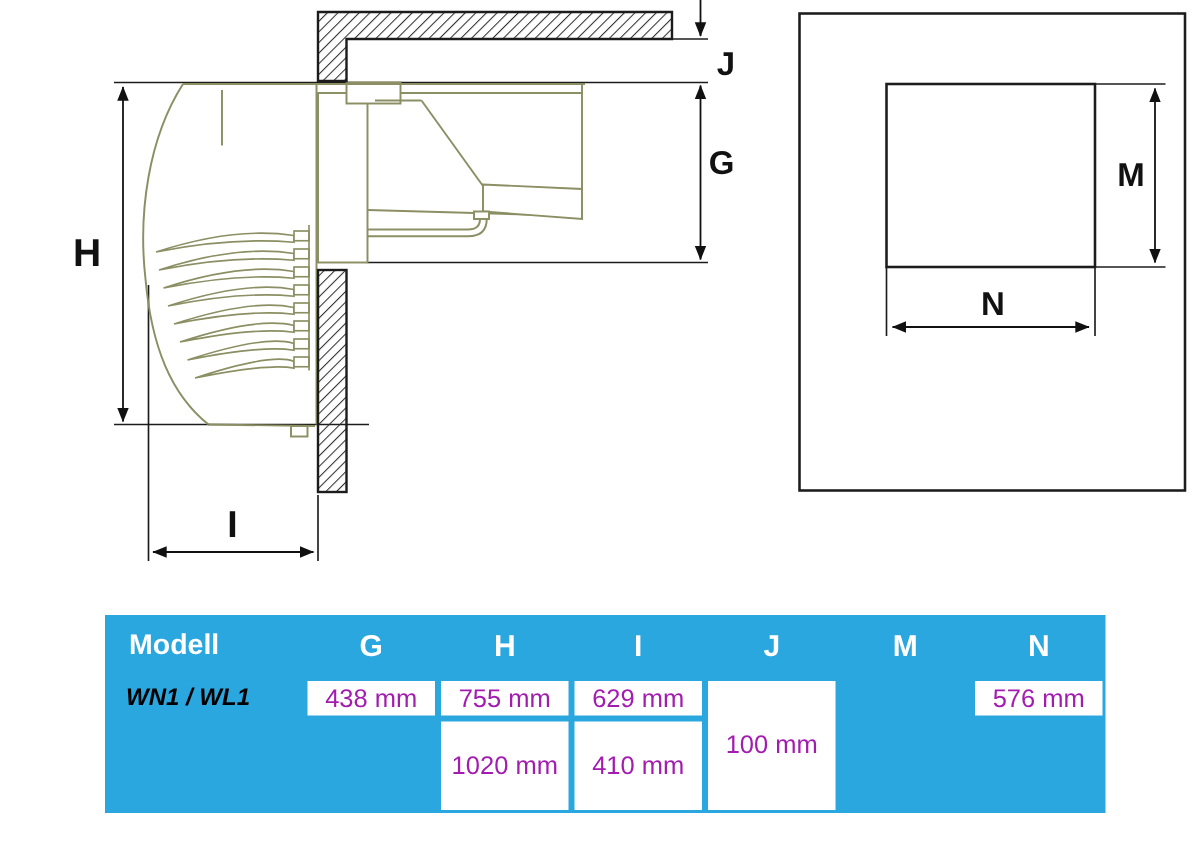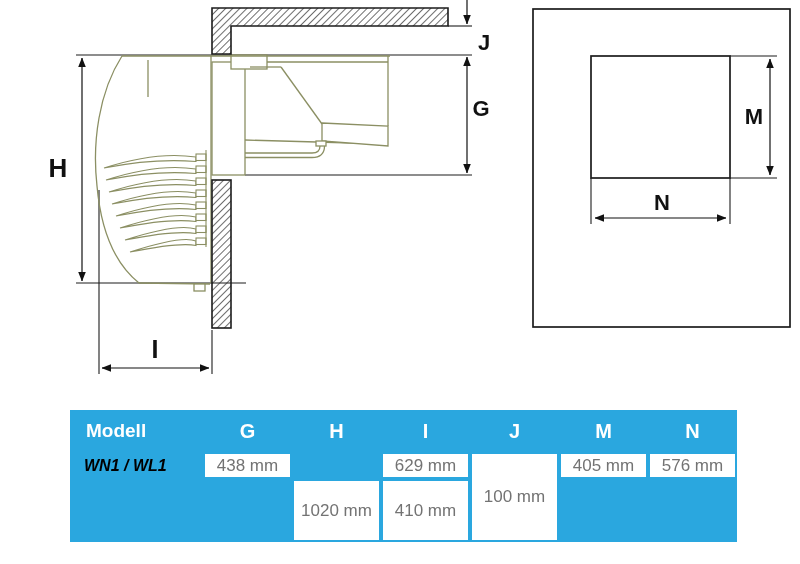--- a/index.html
+++ b/index.html
@@ -30,21 +30,21 @@
     color:#000000;font-size:16px;font-weight:bold;font-style:italic;
     display:flex;align-items:center;padding-left:14px;
   }
   .mlabel-one{grid-row:2;grid-column:1;}
   .mlabel-group{
     grid-row:3;grid-column:1;display:flex;flex-direction:column;
     justify-content:space-around;padding-bottom:4px;
   }
   .mlabel-group .mlabel{flex:0 0 auto;height:27px;}
   .dcell{
-    background:#ffffff;margin:2px;color:#737373;font-size:17px;
+    background:#ffffff;margin:2px;color:#a21caf;font-size:17px;
     display:flex;align-items:center;justify-content:center;
   }
   .r2{grid-row:2;}
   .r3{grid-row:3;}
   .jcell{grid-row:2 / span 2;grid-column:5;}
   .c2{grid-column:2;} .c3{grid-column:3;} .c4{grid-column:4;}
   .c5{grid-column:5;} .c6{grid-column:6;} .c7{grid-column:7;}
 </style>
 </head>
 <body>
@@ -158,22 +158,22 @@
     <div class="col-hdr c2">G</div>
     <div class="col-hdr c3">H</div>
     <div class="col-hdr c4">I</div>
     <div class="col-hdr c5">J</div>
     <div class="col-hdr c6">M</div>
     <div class="col-hdr c7">N</div>
 
     <div class="mlabel mlabel-one">WN1 / WL1</div>
 
     <div class="dcell r2 c2">438 mm</div>
+    <div class="dcell r2 c3">755 mm</div>
     <div class="dcell r2 c4">629 mm</div>
     <div class="dcell jcell">100 mm</div>
-    <div class="dcell r2 c6">405 mm</div>
     <div class="dcell r2 c7">576 mm</div>
 
     <div class="dcell r3 c3">1020 mm</div>
     <div class="dcell r3 c4">410 mm</div>
   </div>
 
 </div>
 
 </body></html>

